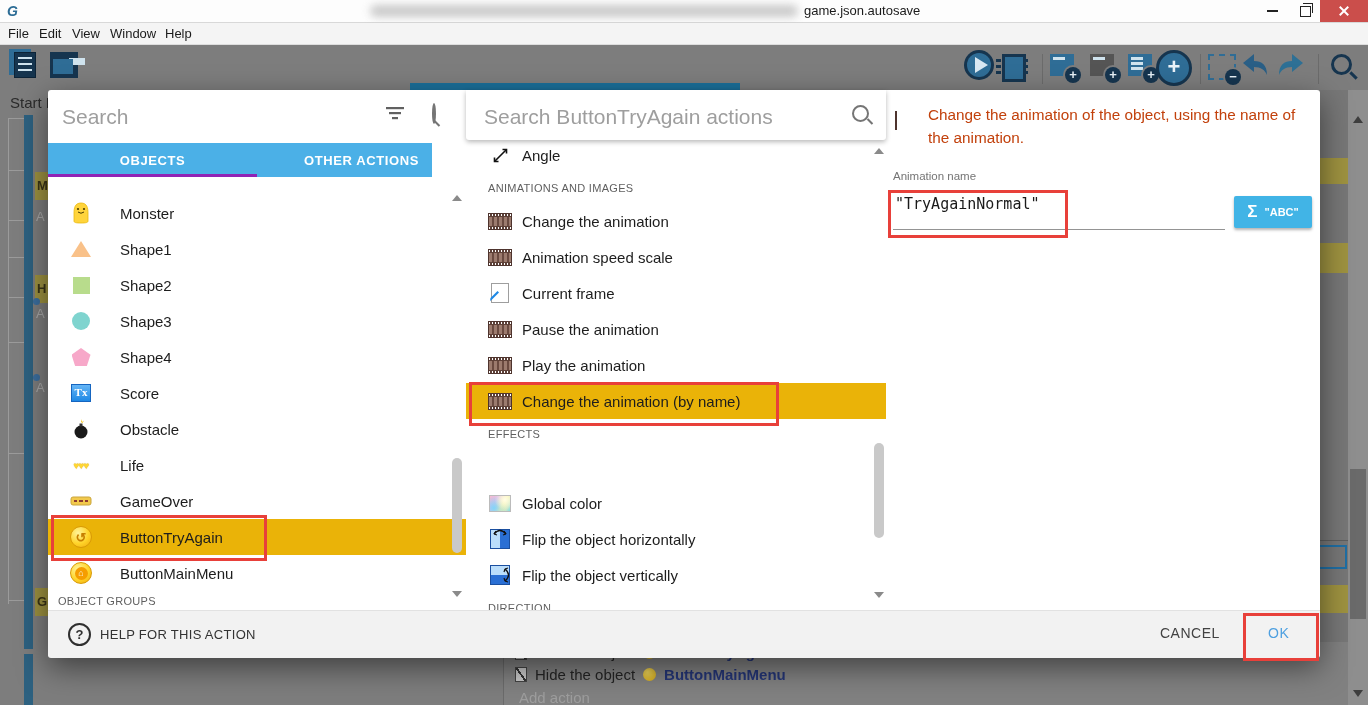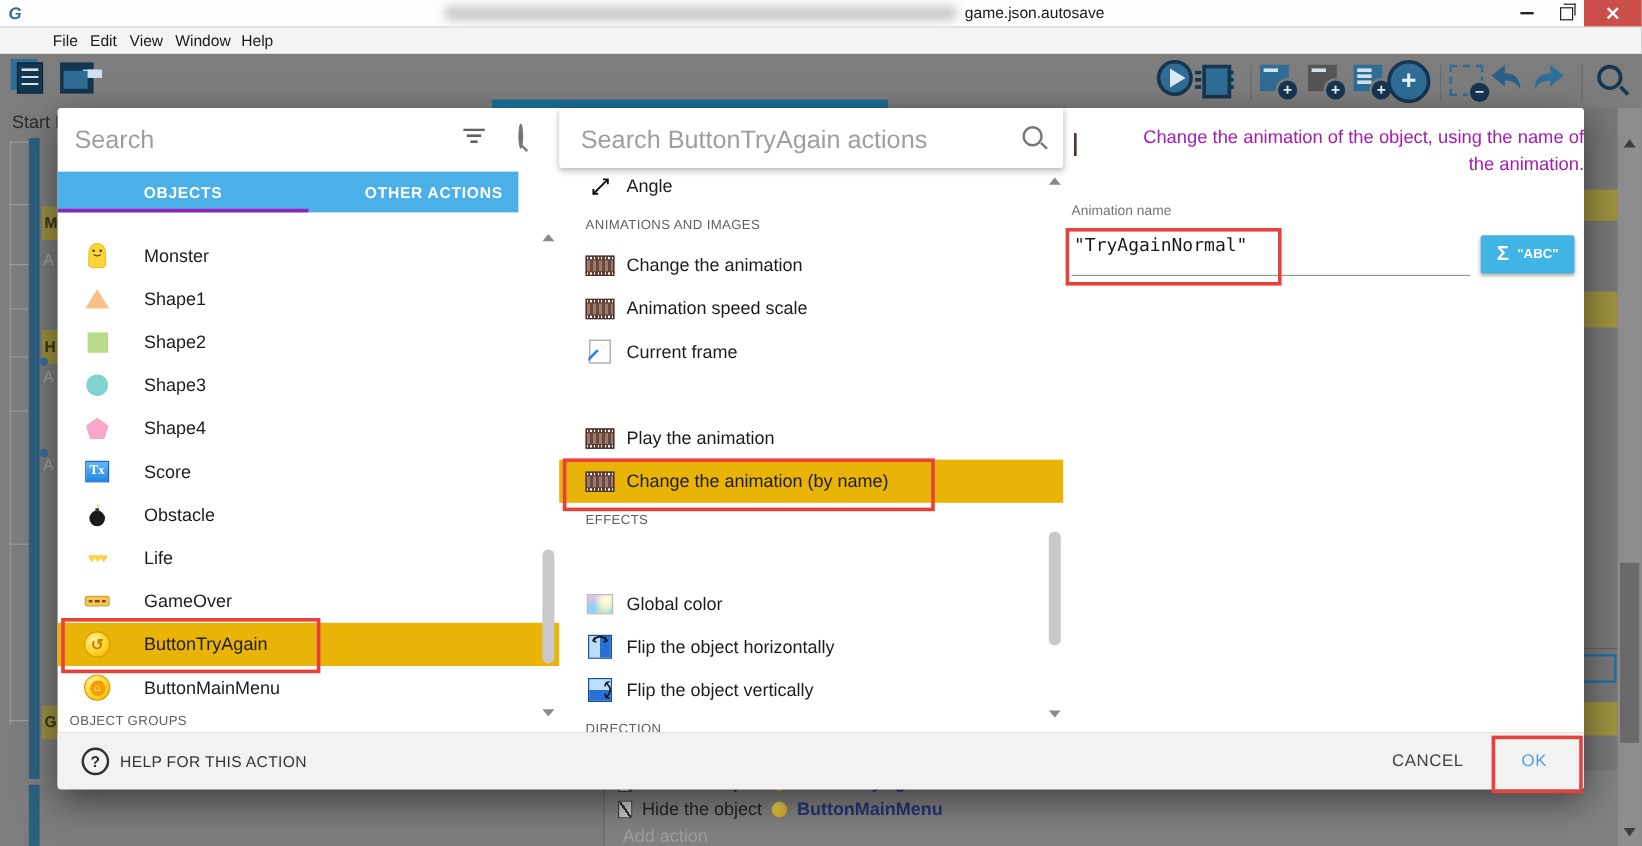--- a/index.html
+++ b/index.html
@@ -12,21 +12,21 @@
   .wintitle{left:804px;top:3px;font-size:13px;color:#1a1a1a;}
   .winbtn{top:0;height:22px;display:flex;align-items:center;justify-content:center;}
   #btn-min{left:1256px;width:32px;} #btn-min b{width:11px;height:2px;background:#222;}
   #btn-max{left:1290px;width:30px;} .rest{width:9px;height:9px;border:1.5px solid #222;position:relative;background:#fdfdfd;}
   .rest:before{content:"";position:absolute;left:2px;top:-4px;width:9px;height:9px;border:1.5px solid #222;border-left:none;border-bottom:none;}
   #btn-close{left:1320px;width:48px;background:#cb4e4b;}
   #btn-close i{position:relative;width:12px;height:12px;display:block;}
   #btn-close i:before,#btn-close i:after{content:"";position:absolute;left:5px;top:0;width:2px;height:12px;background:#fff;}
   #btn-close i:before{transform:rotate(45deg);} #btn-close i:after{transform:rotate(-45deg);}
   #menubar{left:0;top:23px;width:1368px;height:21px;background:#f4f4f4;border-bottom:1px solid #ddd;z-index:50;display:flex;align-items:center;}
-  .menu-item{font-size:13px;color:#1a1a1a;position:absolute;top:3px;margin-left:36px;}
+  .menu-item{font-size:13px;color:#1a1a1a;position:absolute;top:3px;}
   
   #appbg{left:0;top:44px;width:1368px;height:661px;background:#7d7d7d;}
   .navy{background:#16354f;} .midb{background:#2f6d96;}
   .tbicon{position:absolute;}
   .tb-sep{position:absolute;top:10px;width:1px;height:30px;background:#6b6b6b;}
   .tb-doc{left:14px;top:8px;width:24px;height:28px;}
   .tb-doc:before{content:"";position:absolute;left:-5px;top:-3px;width:22px;height:26px;background:#2f6d96;}
   .tb-doc:after{content:"";position:absolute;left:0;top:0;width:22px;height:26px;background:#16354f;
     box-shadow:inset 0 0 0 1px #0d2438;background-image:repeating-linear-gradient(#cfe3ee 0 2px,transparent 2px 6px);background-size:14px 18px;background-position:4px 5px;background-repeat:no-repeat;}
   .tb-window{left:50px;top:8px;width:28px;height:26px;}
@@ -111,21 +111,21 @@
     repeating-linear-gradient(90deg,#fff 0 1px,transparent 1px 3px) bottom/100% 2px no-repeat,
     repeating-linear-gradient(90deg,#9c7b6e 0 3px,#6a4a40 3px 5px) center/100% 9px no-repeat,#5d4037;}
   .pagef{width:16px;height:18px;background:#fff;border:1px solid #9e9e9e;position:relative;}
   .blendi{width:20px;height:15px;border:1px solid #bbb;background:
     radial-gradient(circle at 75% 25%,#fffde7,rgba(255,255,255,0) 55%),
     radial-gradient(circle at 20% 80%,#81d4fa,rgba(255,255,255,0) 60%),
     linear-gradient(120deg,#f8bbd0,#e1bee7 30%,#fff59d 60%,#c8e6c9 85%,#80deea);}
   .fliph{width:18px;height:18px;border:1px solid #1a4fa0;background:linear-gradient(90deg,#bbdefb 0 50%,#2a6fd4 50%);position:relative;}
   .flipv{width:18px;height:18px;border:1px solid #1a4fa0;background:linear-gradient(180deg,#bbdefb 0 50%,#2a6fd4 50%);position:relative;}
   
-  #desc{left:880px;top:13px;width:392px;font-size:15.3px;color:#a21caf;line-height:23px;text-align:right;}
+  #desc{left:880px;top:13px;width:392px;font-size:15.3px;color:#c2410c;line-height:23px;}
   #fieldlabel{left:845px;top:80px;font-size:11.5px;color:#757575;}
   #fieldvalue{left:845px;top:104px;width:330px;border:none;outline:none;background:transparent;
     font-family:"DejaVu Sans Mono",monospace;font-size:15px;color:#1a1a1a;}
   #underline{left:845px;top:139px;width:332px;height:1px;background:#949494;}
   #sigmabtn{left:1186px;top:106px;width:78px;height:32px;background:#41b4e6;border-radius:2px;
     box-shadow:0 2px 3px rgba(0,0,0,.3);display:flex;align-items:center;justify-content:center;gap:7px;color:#fff;}
   #sigmabtn .sg{font-size:17px;font-weight:bold;} #sigmabtn .ab{font-size:11px;font-weight:bold;}
   
   #dfooter{left:0;top:520px;width:1272px;height:47px;background:#f2f2f2;border-top:1px solid #e2e2e2;border-radius:0 0 3px 3px;}
   .helpq{left:20px;top:12px;width:19px;height:19px;border:2px solid #2f2f2f;border-radius:50%;
@@ -385,20 +385,26 @@
   <div class="mrow" style="top:185px">
     <span class="ic">
         <span class="pagef">
           <svg width="12" height="12" style="position:absolute;left:-3px;bottom:0">
             <path d="M1 11 L3 9.5 L10 2.5 L8.5 1 L1.5 8 Z" fill="#1e88e5"></path>
           </svg>
         </span>
       </span>
     <span class="lb">Current frame</span>
     </div>
+  <div class="mrow" style="top:221px">
+    <span class="ic">
+        <span class="film"></span>
+      </span>
+    <span class="lb">Pause the animation</span>
+    </div>
   <div class="mrow" style="top:257px">
     <span class="ic">
         <span class="film"></span>
       </span>
     <span class="lb">Play the animation</span>
     </div>
   <div class="mrow selrow" style="top:293px">
     <span class="ic">
         <span class="film"></span>
       </span>

